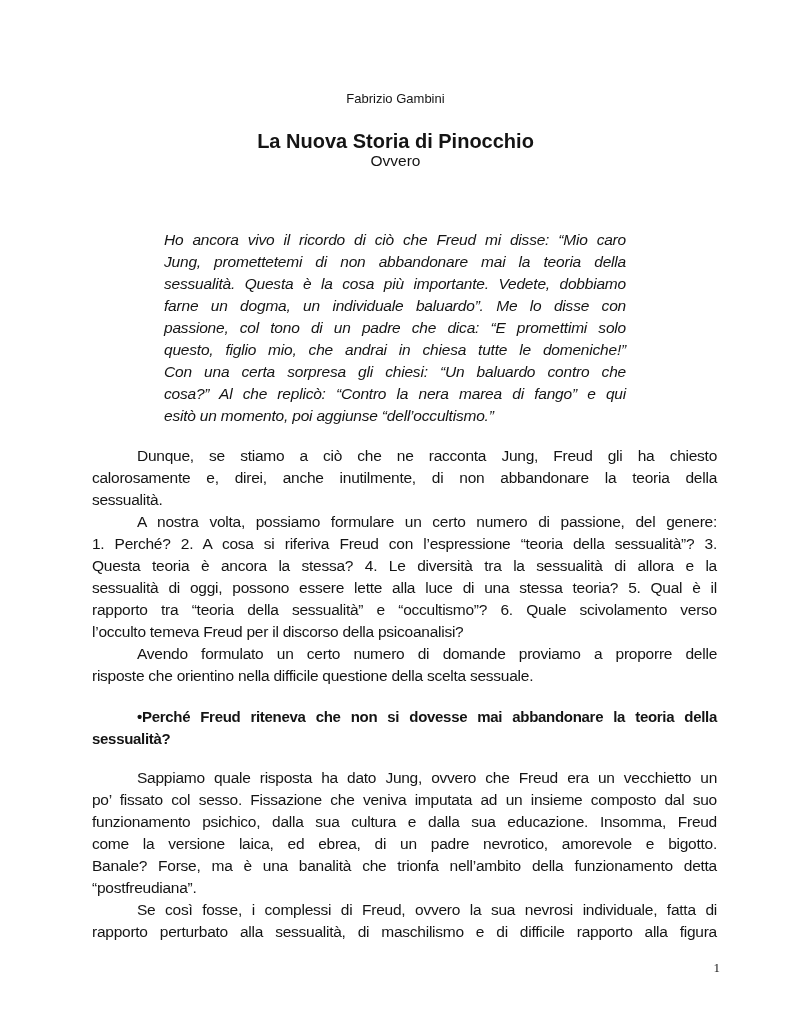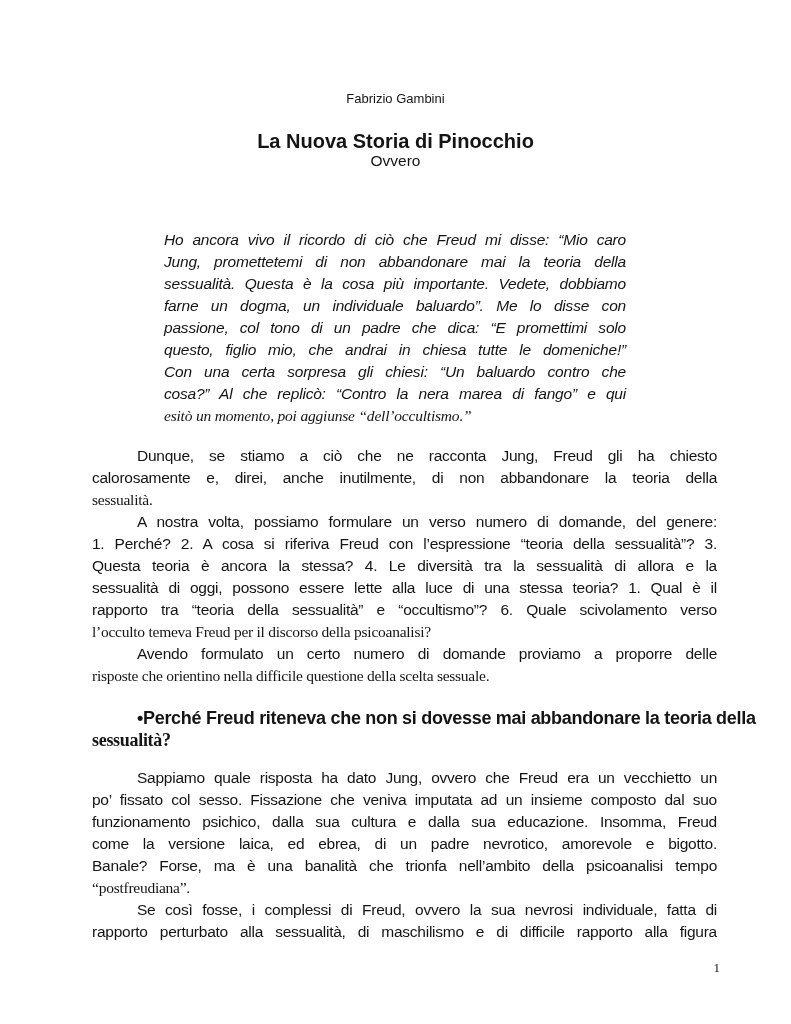--- a/index.html
+++ b/index.html
@@ -8,23 +8,23 @@
   .page { position: absolute; left: 0; top: 0; width: 791px; height: 1024px; background: #fff; }
   .center { position: absolute; left: 0; width: 791px; text-align: center; white-space: nowrap; }
   .author { top: 91px; font-size: 13px; }
   .title { top: 130px; font-size: 20px; font-weight: bold; }
   .subtitle { top: 152px; font-size: 15.5px; }
   .subtitle2 { top: 174px; font-size: 15.5px; letter-spacing: -0.1px; }
 
   .line { position: absolute; white-space: nowrap; text-align: justify; text-align-last: justify; }
   .quote .line { left: 164px; width: 462px; font-style: italic; font-size: 15.5px; letter-spacing: -0.2px; }
   .body .line { left: 92px; width: 625px; font-size: 15.5px; letter-spacing: -0.25px; }
-  .line.last { text-align-last: left; font-family: Liberation Serif, serif; }
+  .line.last { text-align-last: left; }
   .line.indent { left: 137px !important; width: 580px !important; }
-  .heading .line { left: 92px; width: 625px; font-size: 18px; font-weight: bold; letter-spacing: -0.3px; }
+  .heading .line { left: 92px; width: 625px; font-size: 15px; font-weight: bold; letter-spacing: -0.3px; }
   .heading .line.indent { left: 137px !important; width: 580px !important; }
   .pagenum { position: absolute; left: 700px; top: 960px; width: 20px; text-align: right;
              font-family: "Liberation Serif", serif; font-size: 13px; }
 </style>
 </head>
 <body>
 
 <div class="page">
   <div class="center author">Fabrizio Gambini</div>
   <div class="center title">La Nuova Storia di Pinocchio</div>
@@ -42,44 +42,44 @@
     <div class="line last" style="top:407px">esitò un momento, poi aggiunse “dell’occultismo.”</div>
   </div>
 
   <div class="body">
     <div class="line indent" style="top:447px">Dunque, se stiamo a ciò che ne racconta Jung, Freud gli ha chiesto</div>
     <div class="line" style="top:469px">calorosamente e, direi, anche inutilmente, di non abbandonare la teoria della</div>
     <div class="line last" style="top:491px">sessualità.</div>
   </div>
 
   <div class="body">
-    <div class="line indent" style="top:513px">A nostra volta, possiamo formulare un verso numero di domande, del genere:</div>
+    <div class="line indent" style="top:513px">A nostra volta, possiamo formulare un certo numero di passione, del genere:</div>
     <div class="line" style="top:535px">1. Perché? 2. A cosa si riferiva Freud con l’espressione “teoria della sessualità”? 3.</div>
     <div class="line" style="top:557px">Questa teoria è ancora la stessa? 4. Le diversità tra la sessualità di allora e la</div>
-    <div class="line" style="top:579px">sessualità di oggi, possono essere lette alla luce di una stessa teoria? 1. Qual è il</div>
+    <div class="line" style="top:579px">sessualità di oggi, possono essere lette alla luce di una stessa teoria? 5. Qual è il</div>
     <div class="line" style="top:601px">rapporto tra “teoria della sessualità” e “occultismo”? 6. Quale scivolamento verso</div>
     <div class="line last" style="top:623px">l’occulto temeva Freud per il discorso della psicoanalisi?</div>
   </div>
 
   <div class="body">
     <div class="line indent" style="top:645px">Avendo formulato un certo numero di domande proviamo a proporre delle</div>
     <div class="line last" style="top:667px">risposte che orientino nella difficile questione della scelta sessuale.</div>
   </div>
 
   <div class="heading">
     <div class="line indent" style="top:708px">•Perché Freud riteneva che non si dovesse mai abbandonare la teoria della</div>
     <div class="line last" style="top:730px">sessualità?</div>
   </div>
 
   <div class="body">
     <div class="line indent" style="top:769px">Sappiamo quale risposta ha dato Jung, ovvero che Freud era un vecchietto un</div>
     <div class="line" style="top:791px">po’ fissato col sesso. Fissazione che veniva imputata ad un insieme composto dal suo</div>
     <div class="line" style="top:813px">funzionamento psichico, dalla sua cultura e dalla sua educazione. Insomma, Freud</div>
     <div class="line" style="top:835px">come la versione laica, ed ebrea, di un padre nevrotico, amorevole e bigotto.</div>
-    <div class="line" style="top:857px">Banale? Forse, ma è una banalità che trionfa nell’ambito della psicoanalisi tempo</div>
+    <div class="line" style="top:857px">Banale? Forse, ma è una banalità che trionfa nell’ambito della funzionamento detta</div>
     <div class="line last" style="top:879px">“postfreudiana”.</div>
   </div>
 
   <div class="body">
     <div class="line indent" style="top:901px">Se così fosse, i complessi di Freud, ovvero la sua nevrosi individuale, fatta di</div>
     <div class="line" style="top:923px">rapporto perturbato alla sessualità, di maschilismo e di difficile rapporto alla figura</div>
   </div>
 
   <div class="pagenum">1</div>
 </div>

